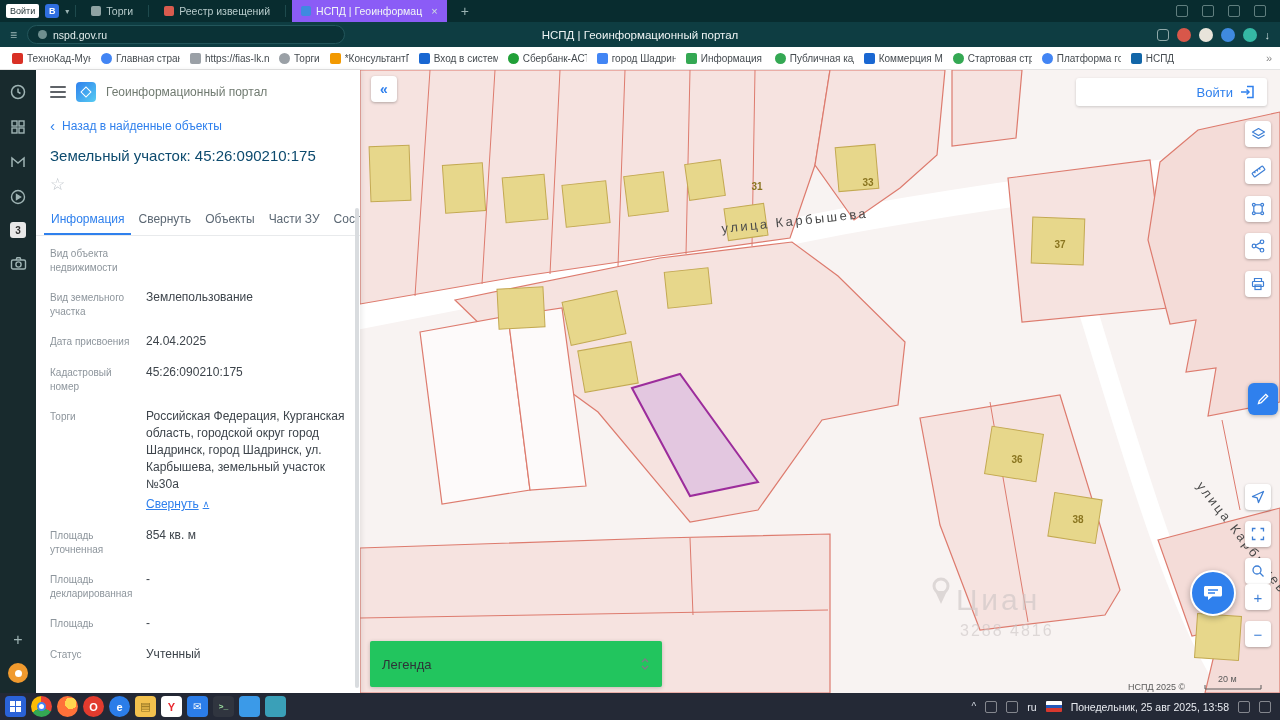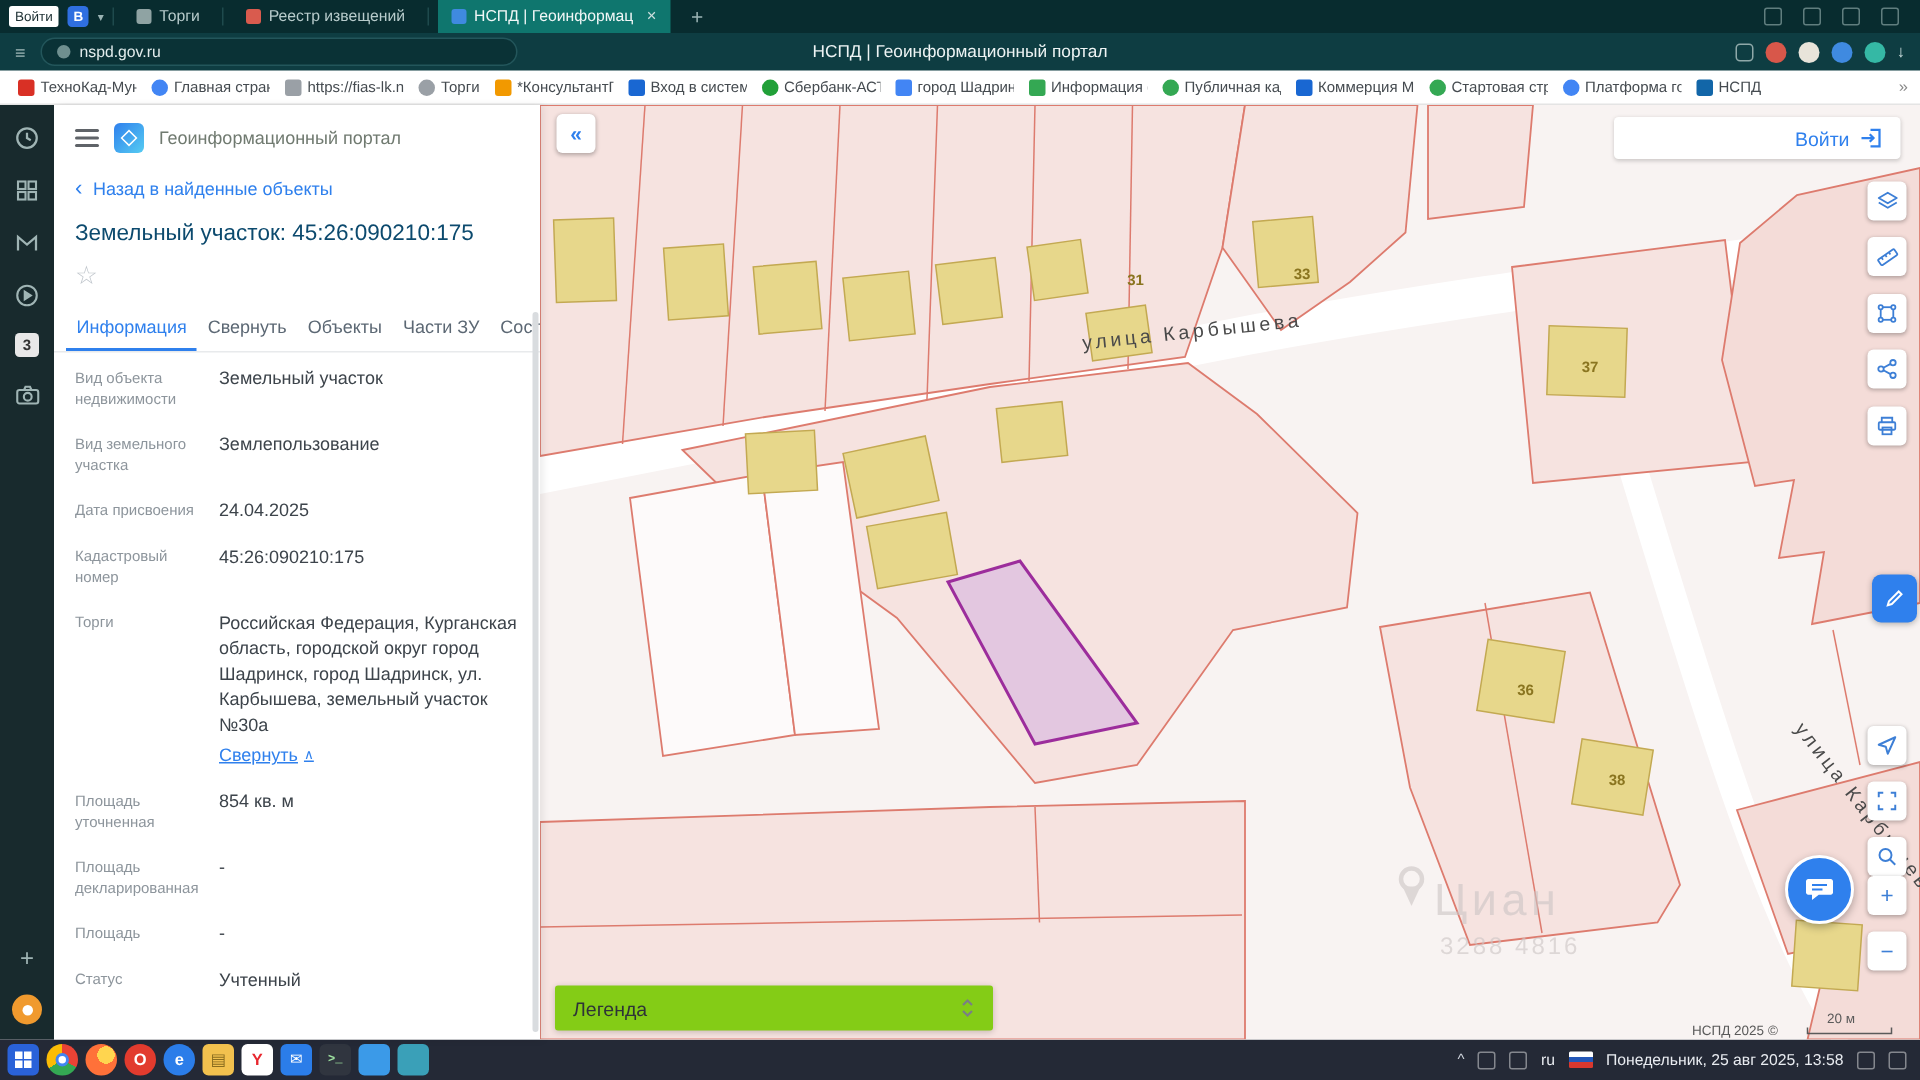--- a/index.html
+++ b/index.html
@@ -6,21 +6,21 @@
 html,body{width:1280px;height:720px;overflow:hidden;font-family:"Liberation Sans","DejaVu Sans",sans-serif}
 .app{width:1280px;height:720px;display:flex;flex-direction:column;background:#fff}
 
 
 .tabstrip{height:22px;flex:0 0 22px;background:#082c2f;display:flex;align-items:center;padding:0 6px;gap:6px}
 .pinned-chip{background:#fff;color:#1d3033;font-size:9px;line-height:14px;height:14px;padding:0 4px;border-radius:2px;max-width:36px;overflow:hidden;white-space:nowrap}
 .b-logo{width:14px;height:14px;background:#2f6fe0;border-radius:3px;color:#fff;font-size:9px;font-weight:bold;display:flex;align-items:center;justify-content:center}
 .ts-caret{color:#9ab3b3;font-size:8px}
 .tab-sep{width:1px;height:12px;background:#1e4a4d}
 .btab{display:flex;align-items:center;gap:5px;height:22px;padding:0 9px;font-size:10.5px;color:#b7cbcb;white-space:nowrap}
-.btab.active{background:#0f766e;color:#f2f7f7}
+.btab.active{background:#8b5cf6;color:#f2f7f7}
 .fav{width:10px;height:10px;border-radius:2px;flex:0 0 10px}
 .fav-gray{background:#8fa3a3}.fav-red{background:#d95b4e}.fav-blue{background:#3f8ae0}
 .tab-close{color:#cfe0e0;font-size:11px;margin-left:4px}
 .newtab{color:#9ab3b3;font-size:14px;padding:0 8px}
 .ts-right{margin-left:auto;display:flex;gap:14px;padding-right:8px}
 .ts-ic{width:12px;height:12px;border:1px solid #7e9a9a;border-radius:2px;opacity:.75}
 
 
 .addressbar{height:25px;flex:0 0 25px;background:#0e3d42;display:flex;align-items:center;position:relative;padding:0 10px;gap:10px}
 .ab-icon{color:#9fb9b9;font-size:12px}
@@ -81,21 +81,21 @@
 .p-scrollbar{position:absolute;right:1px;top:138px;width:4px;height:480px;background:#d9dcdf;border-radius:2px}
 
 
 .map{flex:1;position:relative;background:#f8f3f2;z-index:1;overflow:hidden}
 .map-svg{position:absolute;inset:0;width:920px;height:623px}
 .map-btn{position:absolute;right:9px;width:26px;height:26px;background:#fff;border:none;border-radius:4px;box-shadow:0 1px 3px rgba(0,0,0,.28);display:flex;align-items:center;justify-content:center;cursor:pointer;color:#3d7fd6}
 .collapse-btn{left:11px;right:auto;top:6px;color:#2f80ed;font-size:14px;font-weight:bold}
 .zoom-glyph{font-size:15px;color:#3d7fd6;line-height:1}
 .draw-tool{position:absolute;right:2px;top:313px;width:30px;height:32px;background:#2f80ed;border:none;border-radius:6px;box-shadow:0 1px 4px rgba(0,0,0,.3);display:flex;align-items:center;justify-content:center;cursor:pointer}
 .chat-btn{position:absolute;right:44px;top:500px;width:46px;height:46px;border-radius:50%;background:#2f80ed;border:2px solid #fff;box-shadow:0 2px 6px rgba(0,0,0,.3);display:flex;align-items:center;justify-content:center;cursor:pointer}
-.legend{position:absolute;left:10px;bottom:6px;width:292px;height:30px;background:#84cc16;border-radius:2px;box-shadow:0 1px 4px rgba(0,0,0,.2);display:flex;align-items:center;justify-content:space-between;padding:0 12px;font-size:13px;color:#2e3338;cursor:pointer}
+.legend{position:absolute;left:10px;bottom:6px;width:292px;height:46px;background:#22c55e;border-radius:2px;box-shadow:0 1px 4px rgba(0,0,0,.2);display:flex;align-items:center;justify-content:space-between;padding:0 12px;font-size:13px;color:#2e3338;cursor:pointer}
 .login-btn{position:absolute;top:8px;right:13px;width:191px;height:28px;background:#fff;border-radius:3px;box-shadow:0 1px 3px rgba(0,0,0,.18);display:flex;align-items:center;justify-content:flex-end;gap:7px;padding:0 12px;font-size:13px;color:#2f80ed;cursor:pointer}
 
 
 .taskbar{height:27px;flex:0 0 27px;background:#242936;display:flex;align-items:center;padding:0 5px;gap:5px}
 .tb-ic{width:21px;height:21px;border-radius:4px;display:flex;align-items:center;justify-content:center;font-size:11px;font-weight:bold;color:#fff;flex:0 0 21px;cursor:pointer}
 .start{background:#2a62d8}
 .win-grid{display:grid;grid-template-columns:5px 5px;grid-template-rows:5px 5px;gap:1.5px}
 .win-grid i{background:#fff;display:block}
 .ic-chrome{border-radius:50%;background:conic-gradient(#ea4335 0 33%,#34a853 33% 66%,#fbbc05 66% 100%);position:relative}
 .ic-chrome::after{content:"";position:absolute;inset:6px;background:#fff;border:2px solid #4285f4;border-radius:50%}
@@ -287,21 +287,20 @@
         <span class="ptab active">Информация</span>
         <span class="ptab">Свернуть</span>
         <span class="ptab">Объекты</span>
         <span class="ptab">Части ЗУ</span>
         <span class="ptab">Соста</span>
 
       </div>
       <div class="fields">
         <div class="frow">
             <div class="flabel">Вид объекта недвижимости</div>
-            <div class="fvalue">Земельный участок</div>
           </div>
         <div class="frow">
             <div class="flabel">Вид земельного участка</div>
             <div class="fvalue">Землепользование</div>
           </div>
         <div class="frow">
             <div class="flabel">Дата присвоения</div>
             <div class="fvalue">24.04.2025</div>
           </div>
         <div class="frow">

